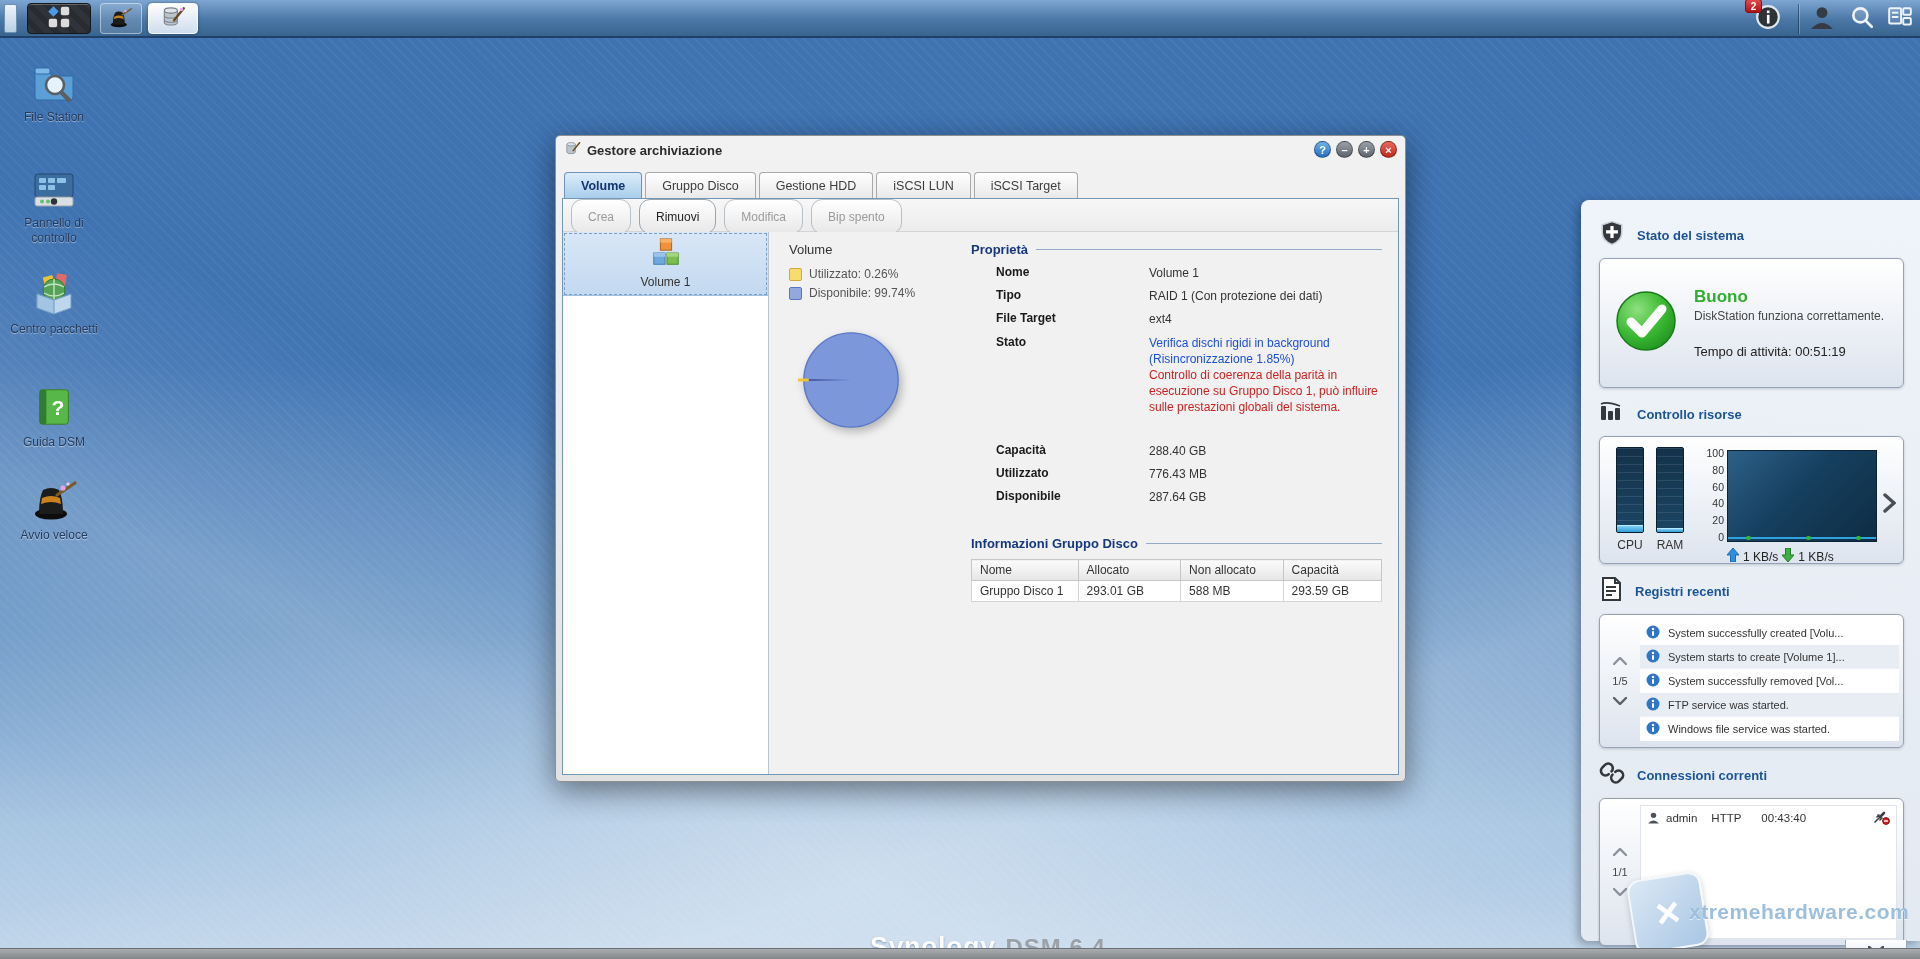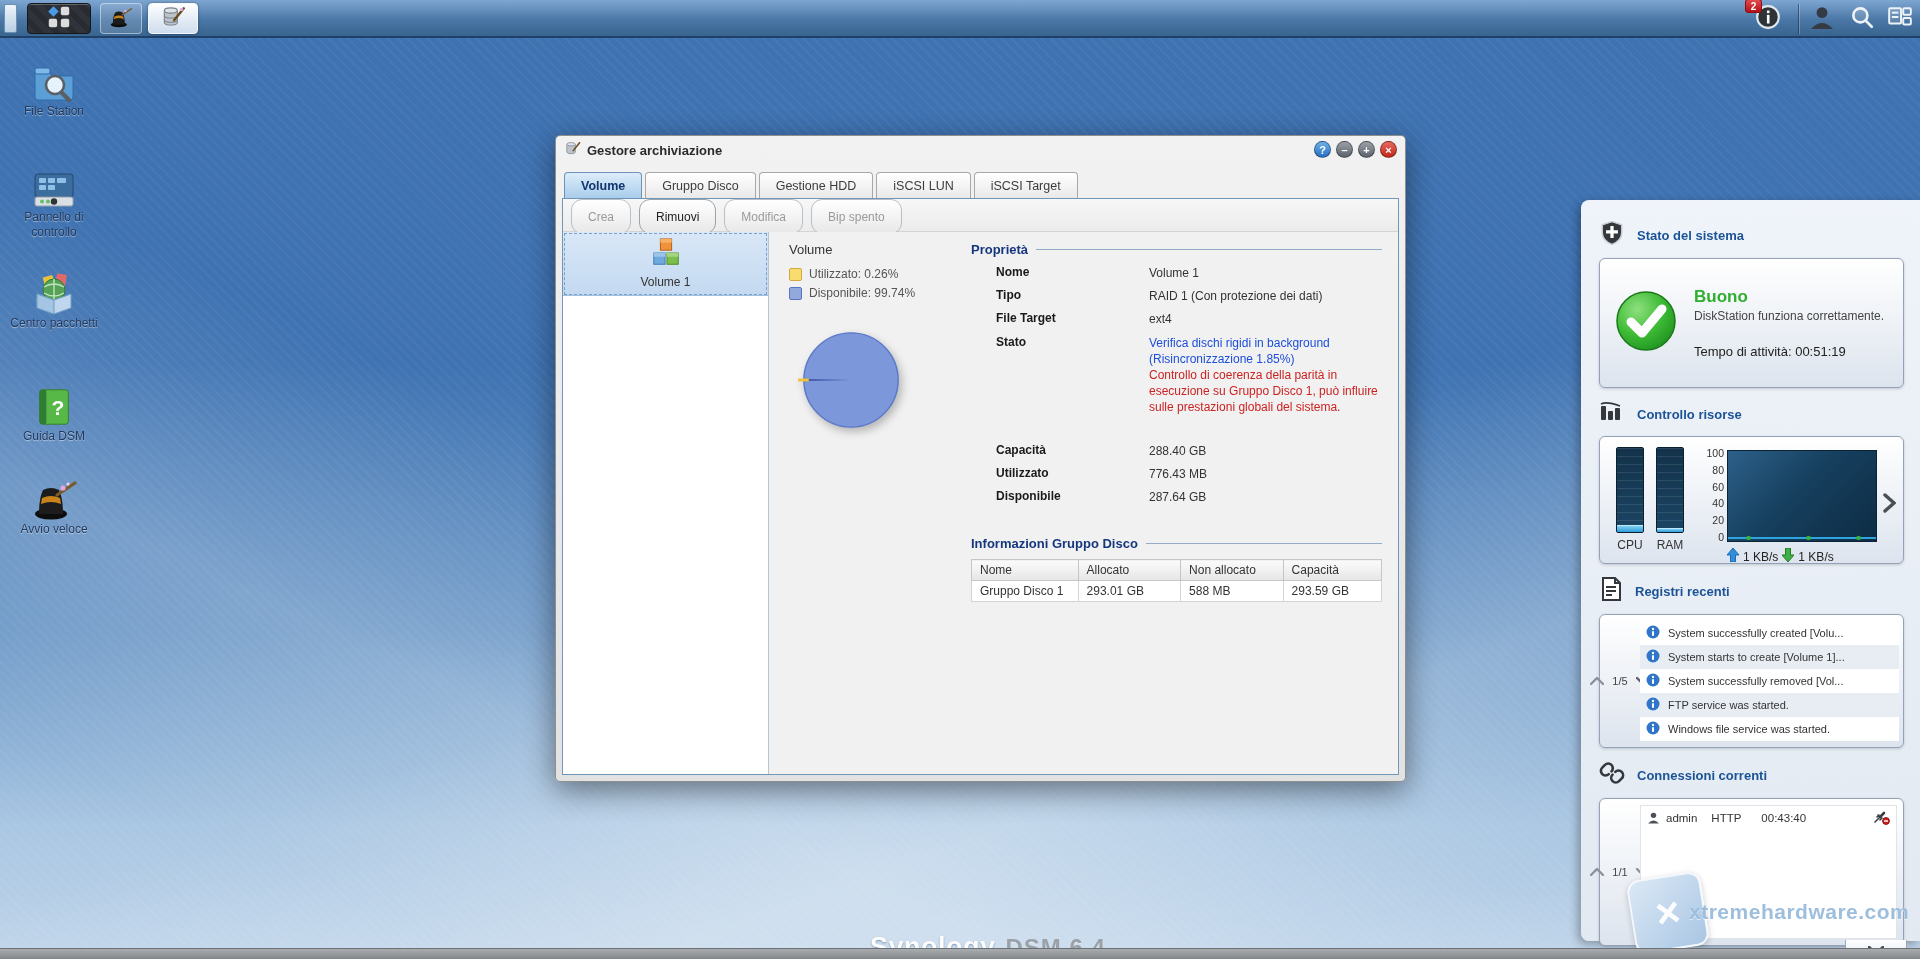--- a/index.html
+++ b/index.html
@@ -22,21 +22,21 @@
   .taskbtn { position:absolute; top:3px; height:31px; border-radius:4px; display:flex; align-items:center; justify-content:center; cursor:pointer; }
   .taskbtn.hat { left:100px; width:42px; background:rgba(255,255,255,.14); border:1px solid rgba(255,255,255,.45); }
   .taskbtn.storage { left:148px; width:50px; background:linear-gradient(#fdfeff,#cfdded); border:1px solid #f4f8fc; box-shadow:0 0 3px rgba(0,0,0,.4); }
   .tray-icon { position:absolute; top:5px; width:32px; height:28px; display:flex; align-items:center; justify-content:center; cursor:pointer; }
   .tray-sep { position:absolute; left:1798px; top:4px; width:1px; height:30px; background:rgba(20,40,70,.55); box-shadow:1px 0 0 rgba(255,255,255,.25); }
   .badge { position:absolute; left:-10px; top:-5px; min-width:17px; height:14px; padding:0 3px; background:linear-gradient(#e34b4b,#b31217);
     border:1px solid #8d0d11; border-radius:3px; color:#fff; font-size:10px; font-weight:bold; line-height:13px; text-align:center; }
   
   .dicon { position:absolute; left:6px; width:96px; text-align:center; cursor:pointer; }
   .dicon svg { display:block; margin:0 auto; }
-  .dicon .lbl { margin-top:0; font-size:12px; color:#243a5e; text-shadow:0 1px 1px rgba(255,255,255,.5); line-height:1.25; }
+  .dicon .lbl { margin-top:6px; font-size:12px; color:#243a5e; text-shadow:0 1px 1px rgba(255,255,255,.5); line-height:1.25; }
   
   .window { position:absolute; left:555px; top:135px; width:851px; height:647px; border-radius:5px;
     background:linear-gradient(#f2f2f2,#e2e2e2); border:1px solid #8f8f8f; box-shadow:0 8px 30px rgba(0,0,0,.45); }
   .titlebar { position:absolute; left:0; top:0; right:0; height:29px; display:flex; align-items:center; padding:0 8px; }
   .titlebar .t { font-size:13px; font-weight:bold; color:#2b2b2b; margin-left:6px; }
   .winctl { position:absolute; right:8px; top:5px; display:flex; gap:5px; }
   .cbtn { width:17px; height:17px; border-radius:50%; font-size:11px; font-weight:bold; color:#fff; line-height:16px; text-align:center; cursor:pointer; border:1px solid rgba(0,0,0,.35); }
   .cbtn.help { background:linear-gradient(#6db1e8,#2a6fc0); }
   .cbtn.min, .cbtn.max { background:linear-gradient(#9aa0a8,#5d646d); }
   .cbtn.close { background:linear-gradient(#e86a5e,#c0281a); }
@@ -99,21 +99,21 @@
   .mwrap .ml { font-size:12px; color:#333; margin-top:5px; }
   .ticks { display:flex; flex-direction:column; justify-content:space-between; height:96px; width:26px; text-align:right;
     font-size:10.5px; color:#333; margin:0 3px 0 2px; }
   .graph { width:150px; height:92px; margin-top:3px; border:1px solid #0a2336; position:relative;
     background:linear-gradient(135deg, #2d6089 0%, #16405f 45%, #0e2c44 100%); }
   .graph .net-line { position:absolute; left:0; right:0; bottom:2px; height:2px; background:#2fa3e0; }
   .graph .dot { position:absolute; bottom:1px; width:5px; height:4px; border-radius:2px; background:#37b33c; }
   .kbps { display:flex; align-items:center; gap:4px; font-size:12px; color:#222; margin-top:6px; }
   .res-chev { align-self:center; margin-left:6px; cursor:pointer; }
   .card.logs { height:134px; display:flex; padding:6px 4px 6px 0; margin-bottom:12px; }
-  .pager { width:40px; display:flex; flex-direction:row; align-items:center; justify-content:center; gap:8px; font-size:11px; color:#444; }
+  .pager { width:40px; display:flex; flex-direction:column; align-items:center; justify-content:center; gap:8px; font-size:11px; color:#444; }
   .pager .pg-btn { cursor:pointer; }
   .logrows { flex:1; display:flex; flex-direction:column; justify-content:center; }
   .logrow { display:flex; align-items:center; gap:8px; height:24px; padding:0 6px; font-size:11px; color:#333; white-space:nowrap; overflow:hidden; background:#fff; }
   .logrow.alt { background:#e8edf4; }
   .card.conn { height:148px; display:flex; padding:6px 6px 6px 0; }
   .connlist { flex:1; background:#fff; border:1px solid #e0e4ea; }
   .connrow { display:flex; align-items:center; gap:6px; height:24px; padding:0 6px; font-size:11.5px; color:#333; }
   .connrow .u { margin-right:8px; } .connrow .p { margin-right:14px; }
   .connrow .disc { margin-left:auto; cursor:pointer; }
   .collapse-tab { position:absolute; left:264px; top:740px; width:62px; height:20px; border:1px solid #9aa7b8; border-top:none;

